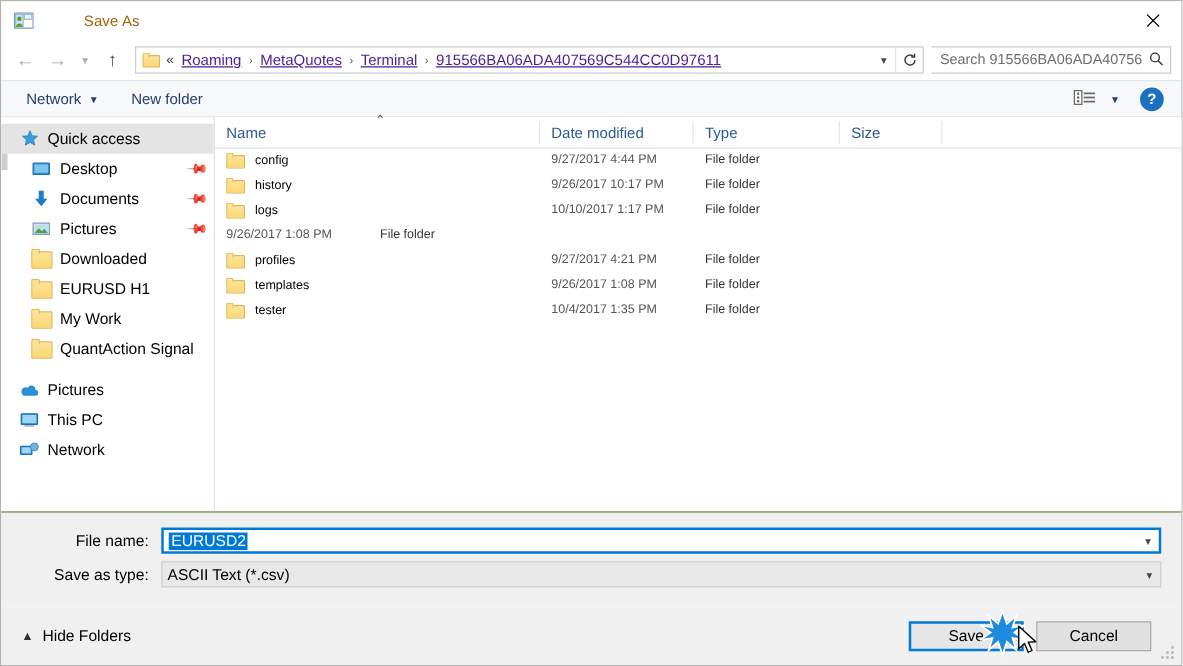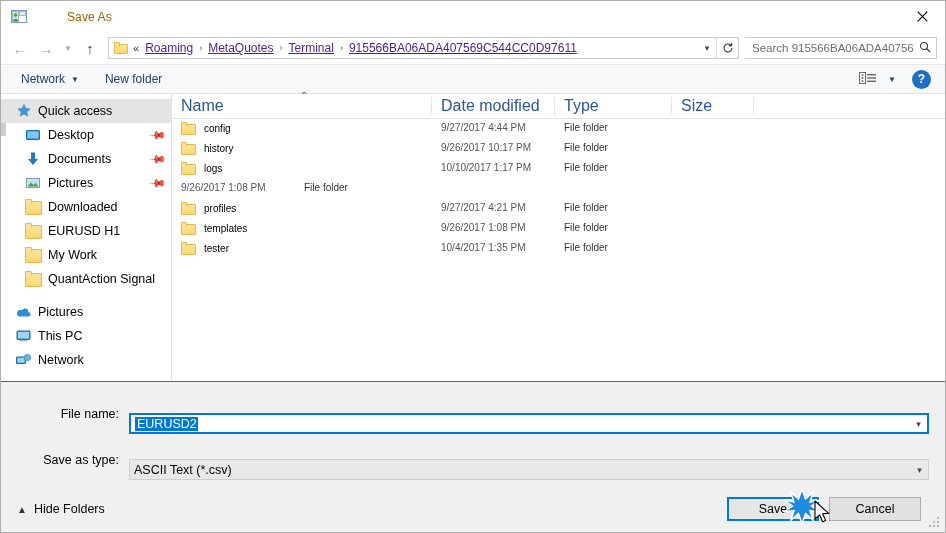--- a/index.html
+++ b/index.html
@@ -279,21 +279,21 @@
     position: relative;
   }
   .sort-arrow {
     position: absolute;
     left: 128px;
     top: -4px;
     font-size: 10px;
     color: #555;
   }
   .col-h {
-    font-size: 16px;
+    font-size: 12px;
     color: #2b5797;
     padding-left: 9px;
     box-sizing: border-box;
     border-right: 1px solid #e6e6e6;
     height: 18px;
     display: flex;
     align-items: center;
     white-space: nowrap;
   }
   .col-name { width: 260px; }
@@ -365,21 +365,20 @@
     color: #000;
     box-sizing: border-box;
   }
   .combo {
     flex: 1;
     height: 21px;
     display: flex;
     align-items: center;
     box-sizing: border-box;
     font-size: 12.5px;
-    margin-top: 19px;
   }
   .combo.filename {
     background: #ffffff;
     border: 2px solid #0078d7;
   }
   .combo.filetype {
     background: #e8e8e8;
     border: 1px solid #cfcfcf;
   }
   .combo .val {

